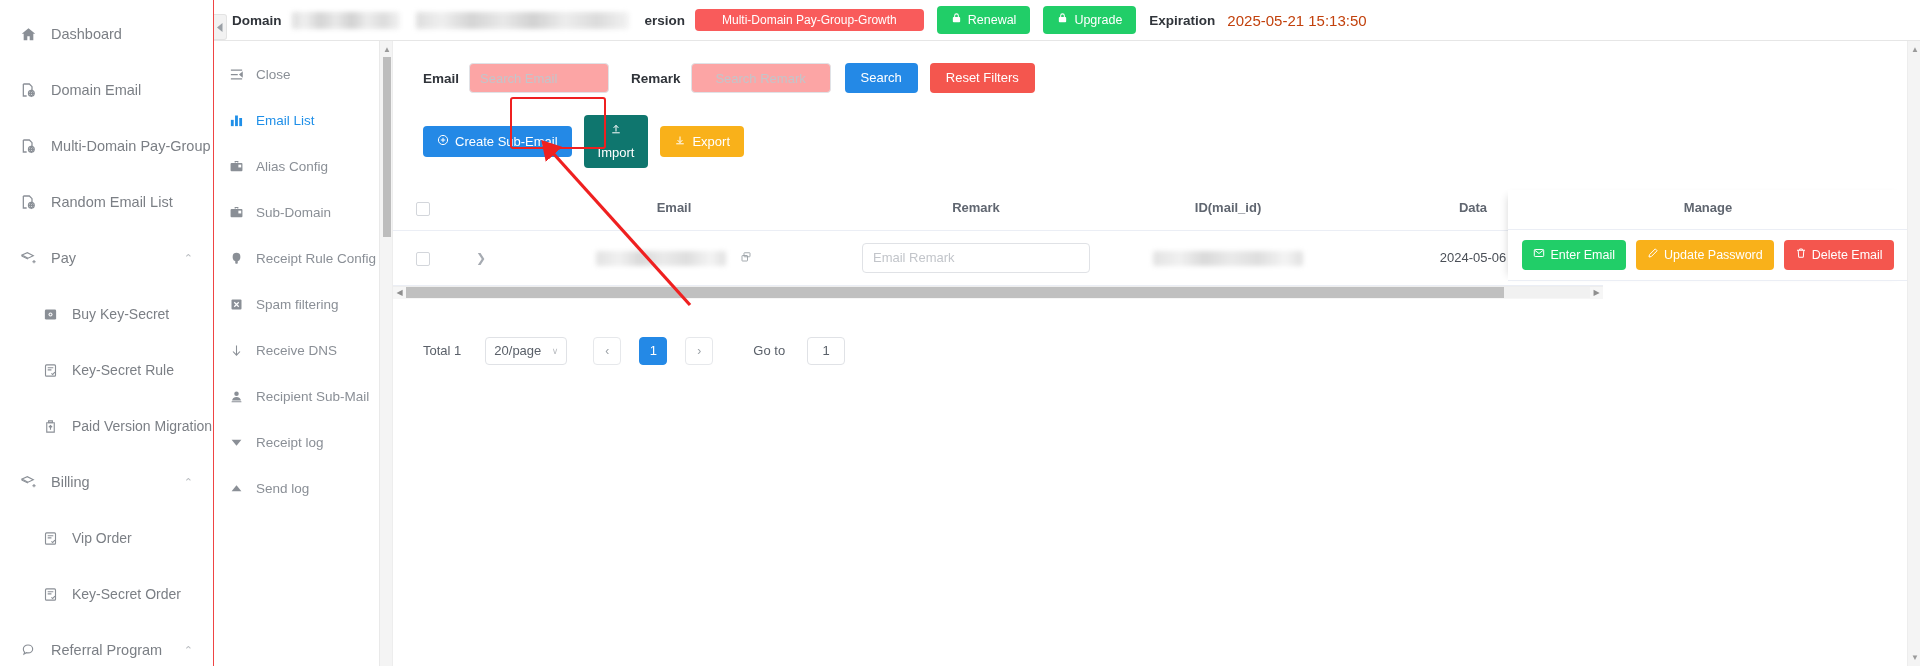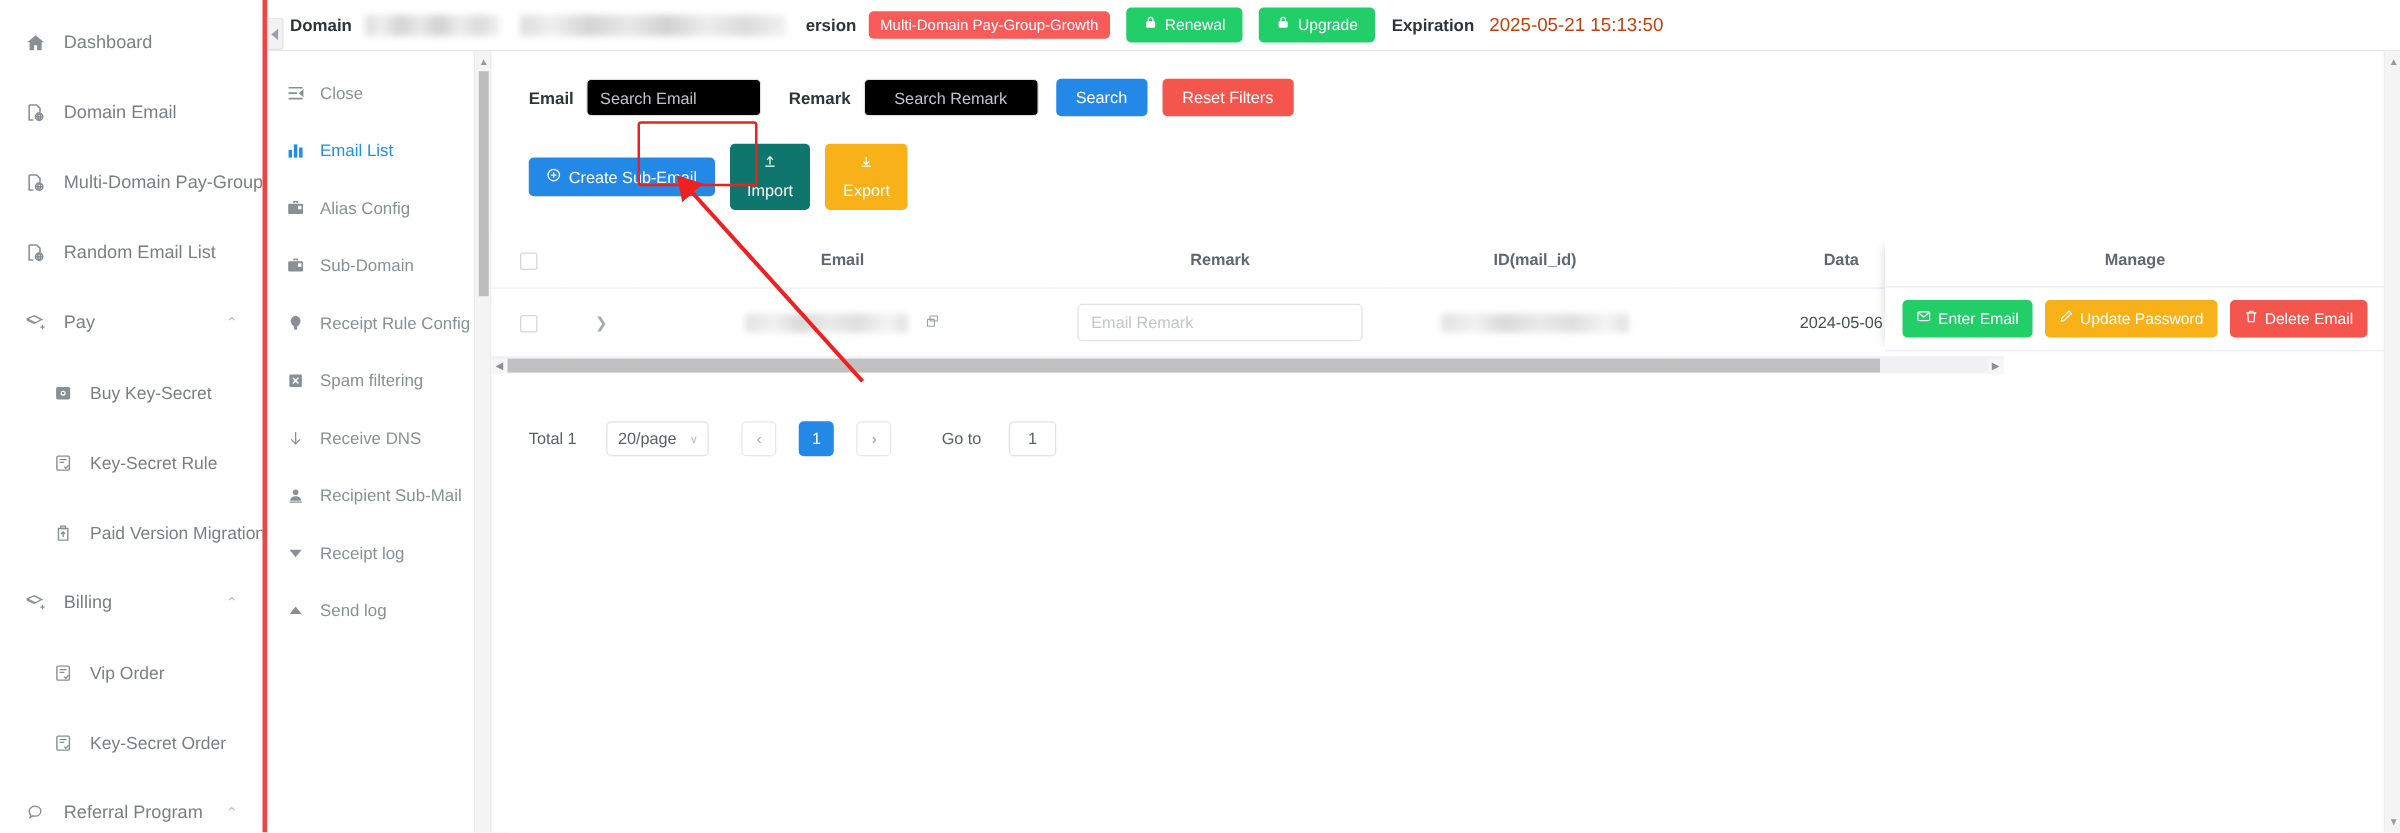--- a/index.html
+++ b/index.html
@@ -11,21 +11,21 @@
     font-family: "Liberation Sans", sans-serif;
     font-size: 13px;
     color: #303133;
   }
   #app { position: relative; width: 1920px; height: 666px; display: flex; }
 
   
   .primary-sidebar {
     width: 214px; height: 666px; flex: 0 0 214px;
     background: #ffffff;
-    border-right: 4px solid #ef4444;
+    border-right: 1px solid #ef4444;
     padding-top: 6px;
     overflow: hidden;
     position: relative;
   }
   .ps-item {
     height: 56px; display: flex; align-items: center;
     padding-left: 18px; color: #7b7f85; font-size: 14.5px;
     cursor: pointer; position: relative;
   }
   .ps-item .ps-icon {
@@ -54,21 +54,21 @@
     position: relative;
   }
   .hdr-label { font-weight: bold; font-size: 13.5px; color: #30343a; margin-right: 10px; white-space: nowrap; }
   .blur-box {
     height: 17px; border-radius: 2px; margin-right: 16px;
     background: linear-gradient(90deg,#dcdcdc 0%,#efefef 12%,#d2d2d2 26%,#e8e8e8 41%,#cfcfcf 55%,#ececec 70%,#dadada 85%,#f2f2f2 100%);
     filter: blur(2.6px); opacity: .95;
   }
   .tag-pill {
     background: #f95b5b; color: #fff; font-size: 12px;
-    padding: 5px 9px; border-radius: 4px; white-space: nowrap; margin-right: 13px;
+    padding: 5px 27px; border-radius: 4px; white-space: nowrap; margin-right: 13px;
     line-height: 1;
   }
   .green-btn {
     background: #21ce68; color: #fff; border: none; border-radius: 4px;
     font-size: 12.5px; padding: 6px 14px; margin-right: 13px;
     display: inline-flex; align-items: center; gap: 6px; cursor: pointer;
     font-family: "Liberation Sans", sans-serif; line-height: 1.2;
   }
   .exp-label { font-weight: bold; font-size: 13.5px; color: #30343a; margin-right: 12px; }
   .exp-value { font-size: 15px; color: #c2410c; }
@@ -116,40 +116,40 @@
     background: #ffffff; overflow: hidden;
   }
 
   .filter-row {
     display: flex; align-items: center; padding: 22px 0 0 30px; gap: 0;
   }
   .fl-label { font-weight: bold; font-size: 13.5px; color: #30343a; margin-right: 10px; }
   .fl-input {
     width: 140px; height: 30px; border: 1px solid #e0e2e6; border-radius: 4px;
     padding: 0 10px; font-size: 13px; color: #606266; outline: none; margin-right: 22px;
-    font-family: "Liberation Sans", sans-serif; background: #000000;
+    font-family: "Liberation Sans", sans-serif; background: #fca5a5;
   }
   .fl-input::placeholder { color: #c2c5ca; }
   .btn {
     border: none; border-radius: 4px; font-size: 13px; cursor: pointer;
     font-family: "Liberation Sans", sans-serif; color: #fff;
     padding: 7px 16px; line-height: 1.2;
   }
   .btn-blue { background: #2489e6; }
   .btn-red { background: #f4564e; margin-left: 12px; }
 
   .action-row { display: flex; align-items: center; padding: 22px 0 0 30px; position: relative; }
   .btn-action {
     border: none; border-radius: 4px; font-size: 13px; cursor: pointer; color: #fff;
     font-family: "Liberation Sans", sans-serif; padding: 8px 14px;
     display: inline-flex; align-items: center; gap: 6px; line-height: 1.2;
   }
   .btn-create { background: #2489e6; }
   .btn-import { background: #0f766e; margin-left: 12px; flex-direction: column; }
-  .btn-export { background: #f9b11a; margin-left: 12px; flex-direction: column; }
+  .btn-export { background: #f9b11a; margin-left: 12px; }
   .highlight-box {
     position: absolute; left: 117px; top: 4px; width: 96px; height: 52px;
     border: 2.5px solid #ef2020; border-radius: 3px; pointer-events: none; z-index: 5;
   }
 
   
   .table-zone { position: relative; margin-top: 22px; }
   table.grid { width: 1210px; border-collapse: collapse; table-layout: fixed; }
   table.grid th {
     font-size: 13px; font-weight: bold; color: #606670;

